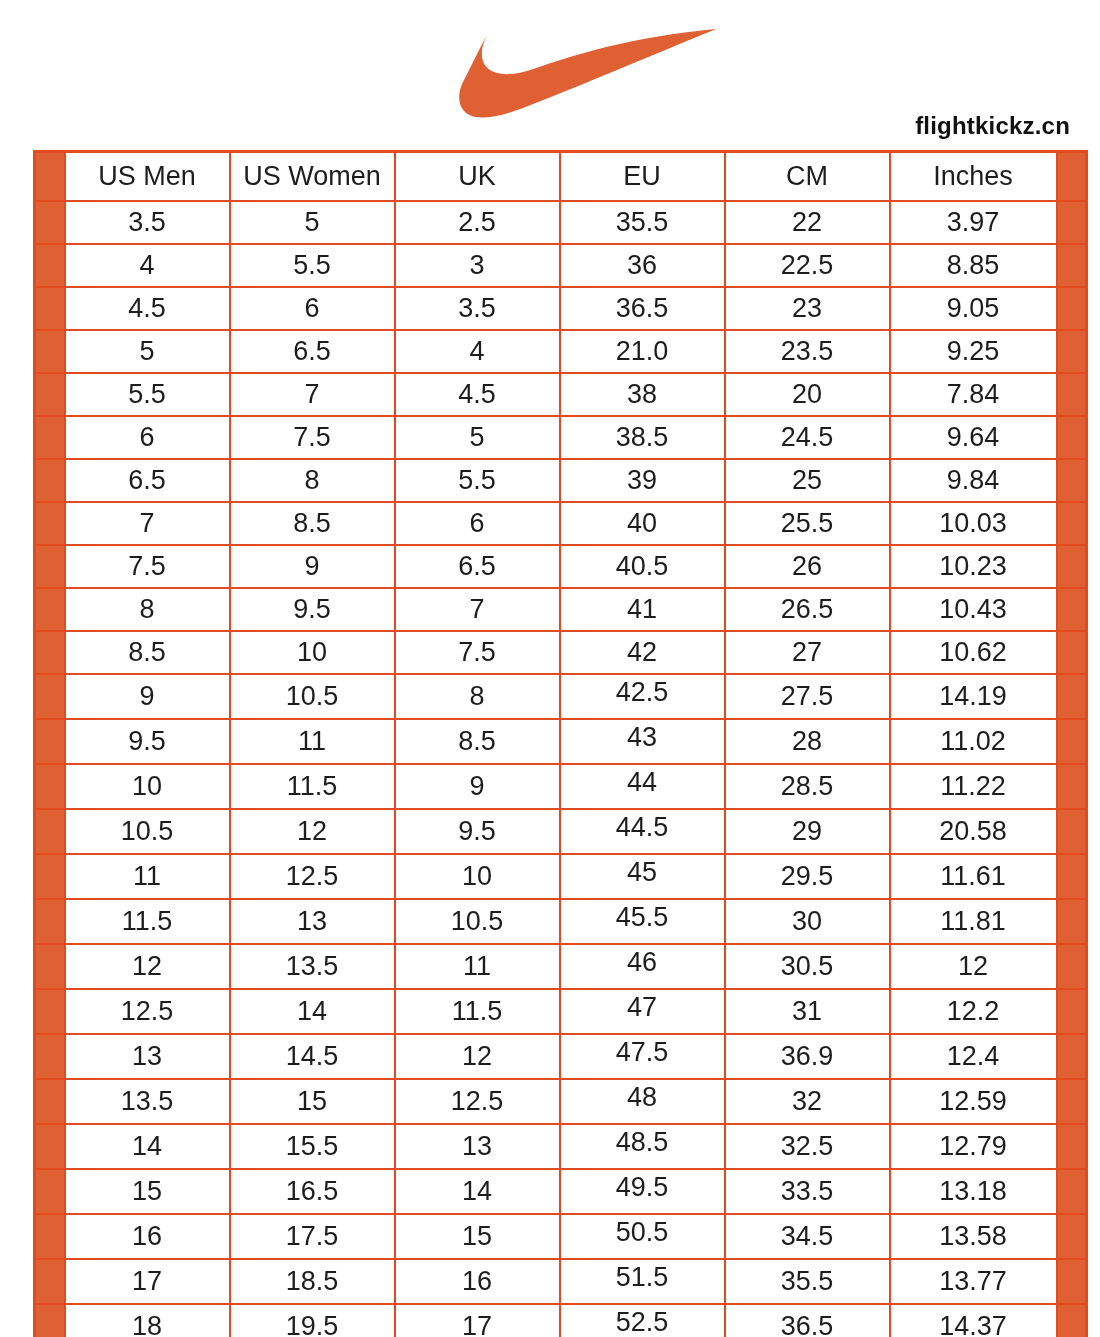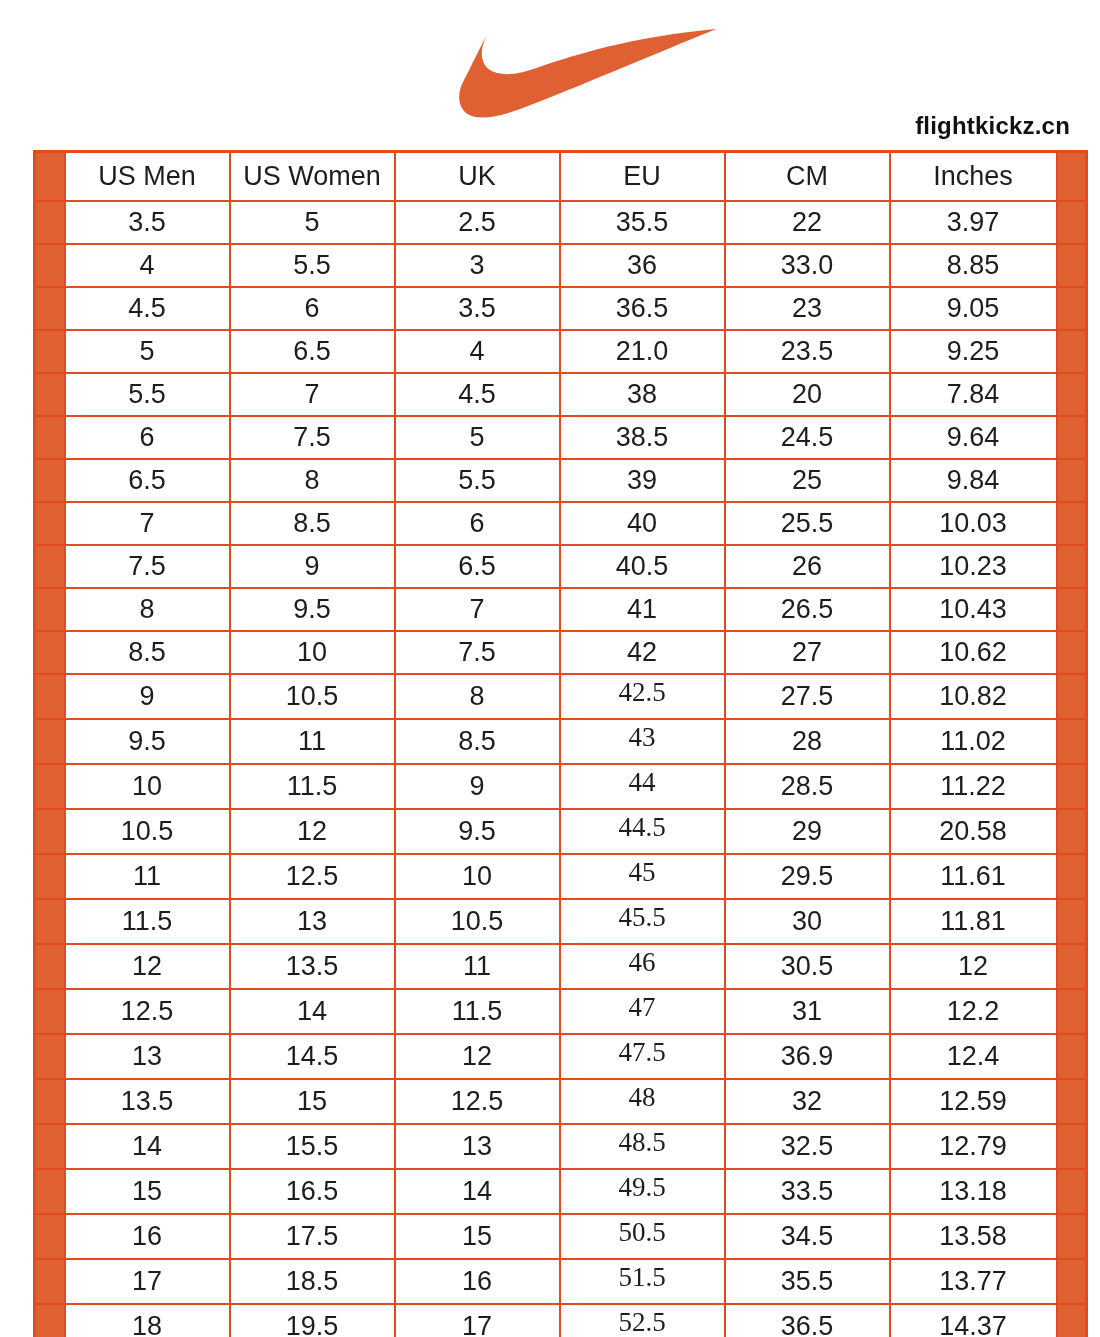--- a/index.html
+++ b/index.html
@@ -49,21 +49,21 @@
     color: #1d1d1d;
     font-weight: 400;
     overflow: hidden;
   }
   .size-table thead th { height: 47px; }
   .size-table tbody td { height: 41px; }
   td.strip { background: #df6032; }
   col.c-strip { width: 30px; }
   col.c-data  { width: 165px; }
   col.c-data-last { width: 167px; }
-  td.raised { vertical-align: top; padding-top: 2px; font-family: Liberation Serif, serif; }
+  td.raised { vertical-align: top; padding-top: 2px; }
 </style>
 </head>
 <body>
 
 <div class="page">
 
   <svg class="swoosh" viewBox="0 0 265 92" aria-hidden="true">
     <path fill="#df6032" d="M 33 8
       C 26 22 27 34 35 41
       C 44 48 61 48 83 40
@@ -109,21 +109,21 @@
           <td>22</td>
           <td>3.97</td>
           <td class="strip"></td>
         </tr>
         <tr>
           <td class="strip"></td>
           <td>4</td>
           <td>5.5</td>
           <td>3</td>
           <td>36</td>
-          <td>33.0</td>
+          <td>22.5</td>
           <td>8.85</td>
           <td class="strip"></td>
         </tr>
         <tr>
           <td class="strip"></td>
           <td>4.5</td>
           <td>6</td>
           <td>3.5</td>
           <td>36.5</td>
           <td>23</td>
@@ -210,21 +210,21 @@
           <td>10.62</td>
           <td class="strip"></td>
         </tr>
         <tr>
           <td class="strip"></td>
           <td>9</td>
           <td>10.5</td>
           <td>8</td>
           <td class="raised">42.5</td>
           <td>27.5</td>
-          <td>10.82</td>
+          <td>14.19</td>
           <td class="strip"></td>
         </tr>
         <tr>
           <td class="strip"></td>
           <td>9.5</td>
           <td>11</td>
           <td>8.5</td>
           <td class="raised">43</td>
           <td>28</td>
           <td>11.02</td>

